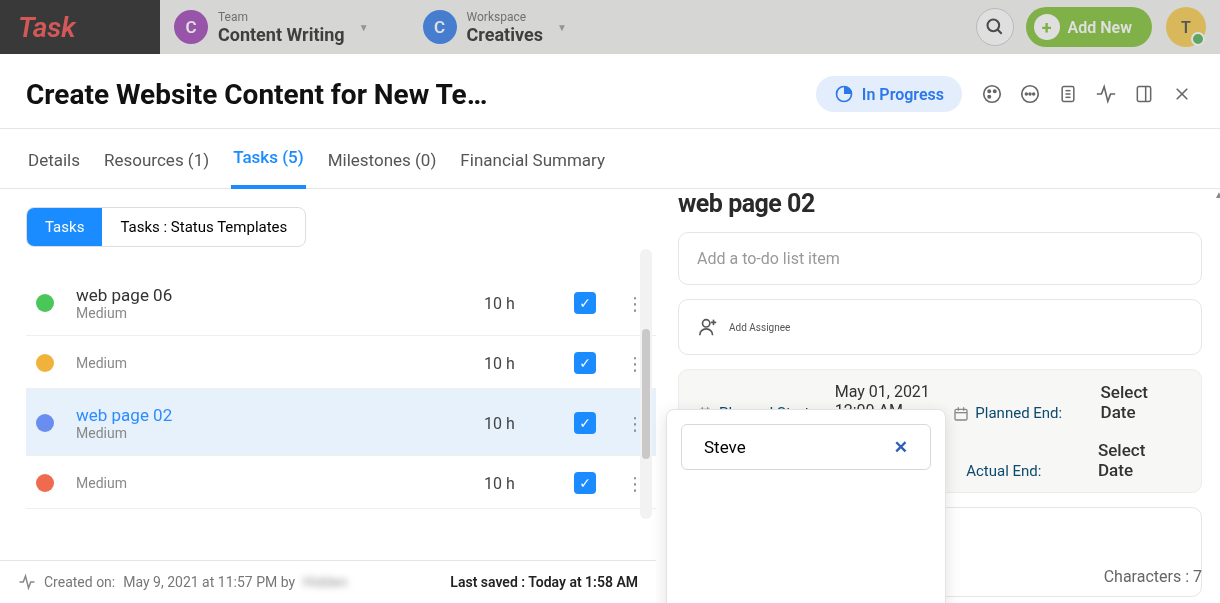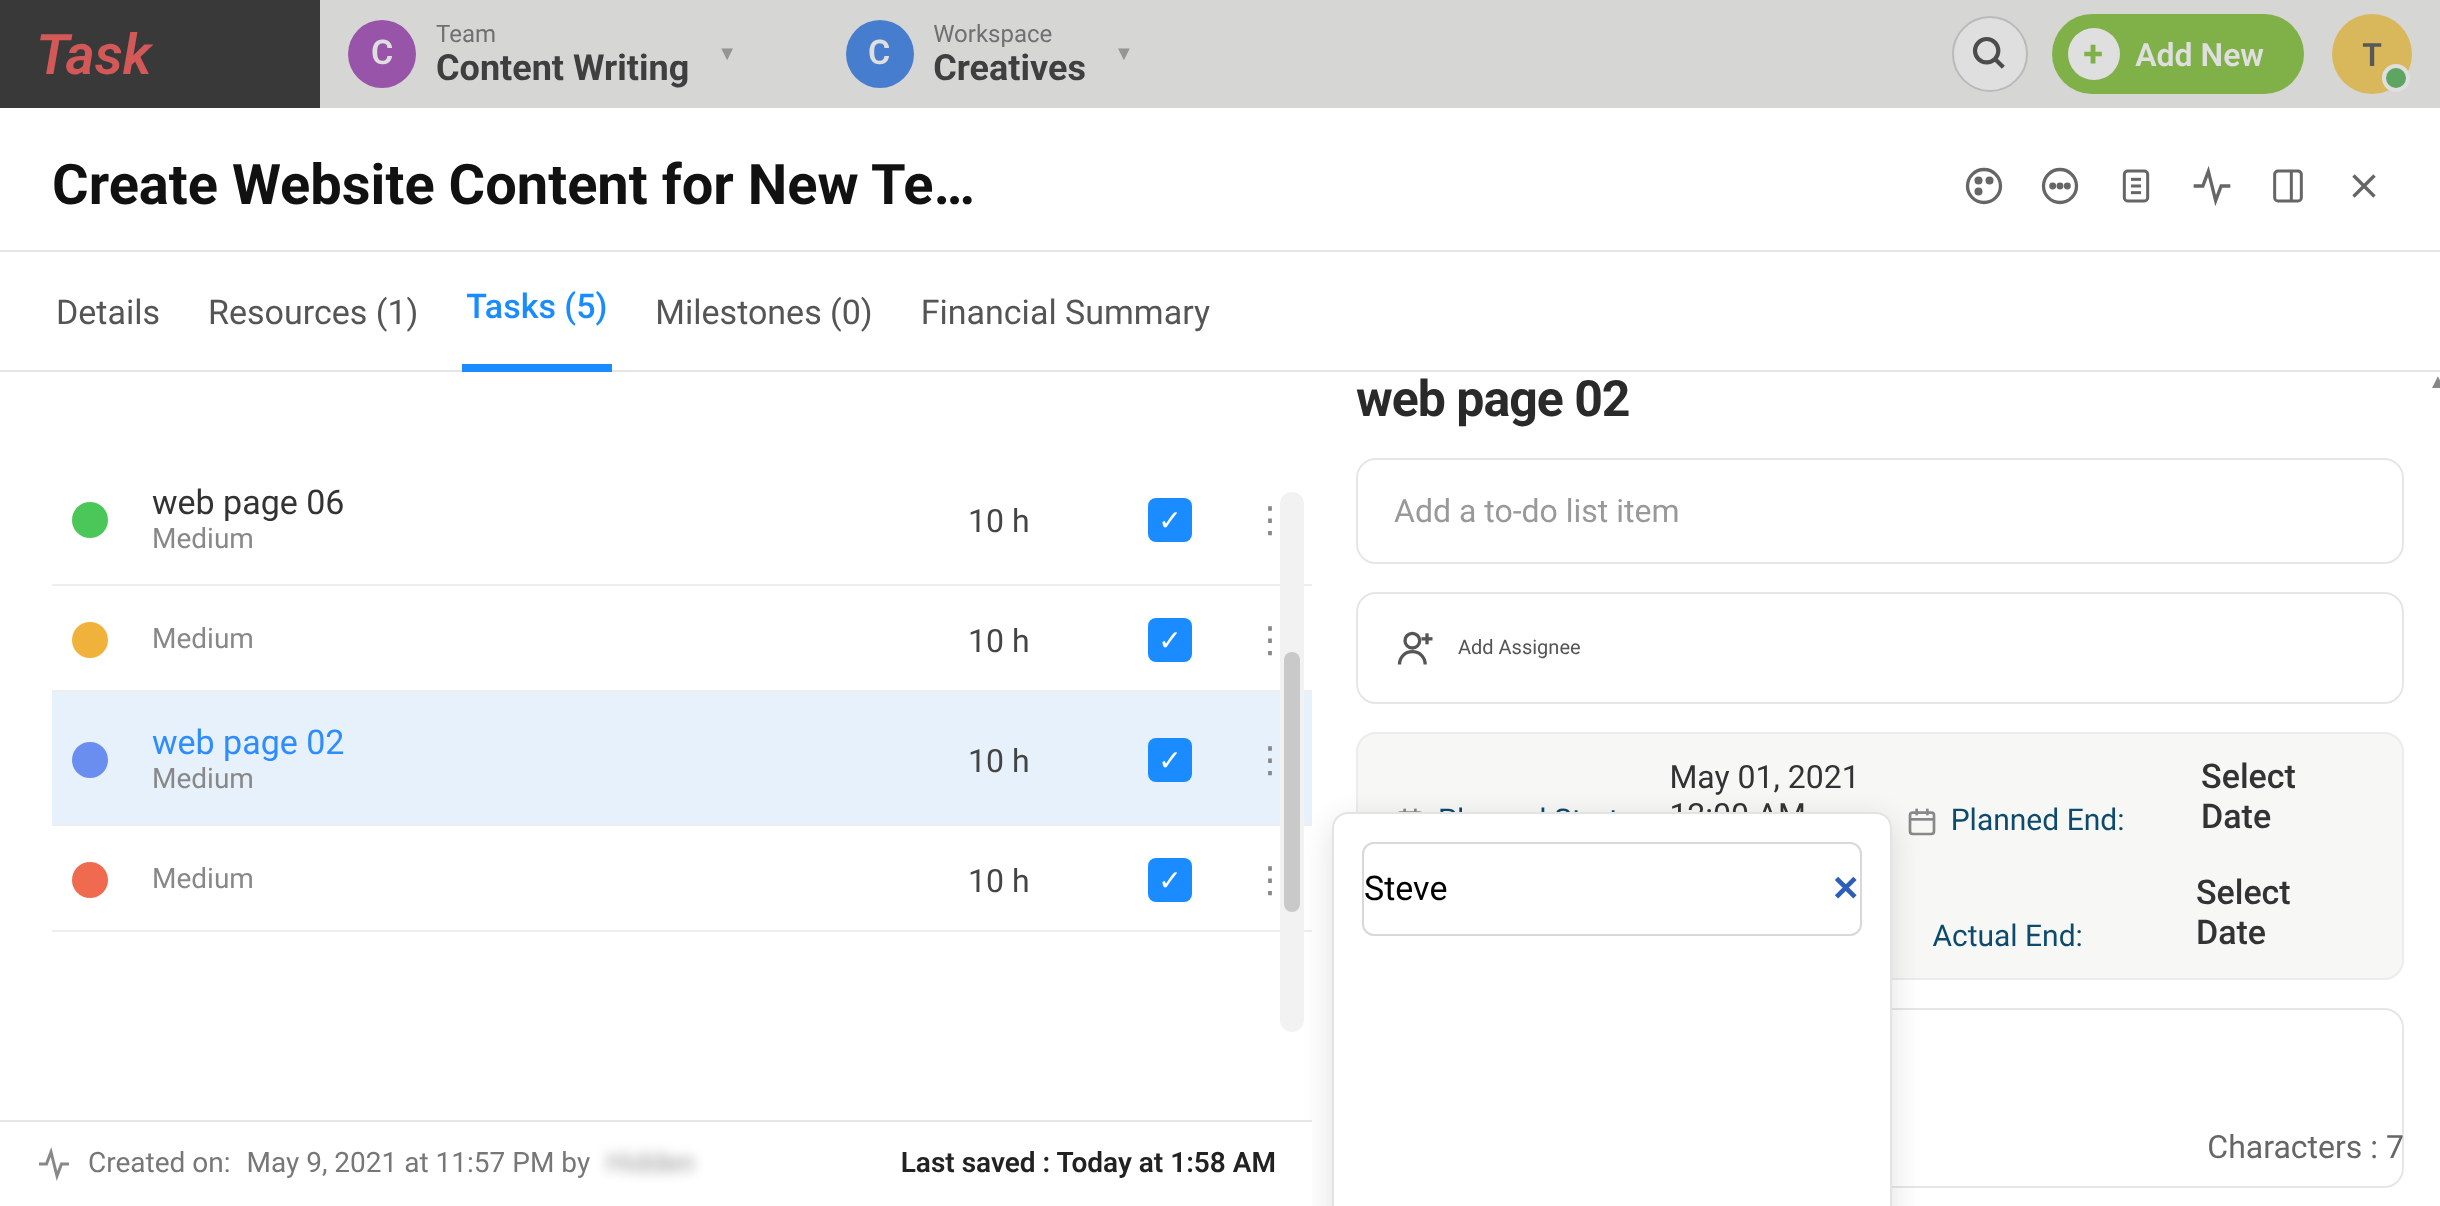--- a/index.html
+++ b/index.html
@@ -60,21 +60,21 @@
   .card{ background:#fff;border:1px solid #e6e6e6;border-radius:10px; padding:16px 18px; margin-top:14px;}
   .todo-in{ color:#999; font-size:16px;}
   .assignee{ display:flex; align-items:center; gap:10px; color:#555; font-size:10px;}
   .dates{ background:#f7f7f6;border:1px solid #ececec; border-radius:10px; margin-top:14px; padding:12px 18px;}
   .drow{ display:flex; gap:14px;}
   .dlbl{ display:flex; align-items:flex-end; gap:6px; color:#0c4a6e; font-size:15px; width:130px;}
   .dval{ font-size:16px; color:#333; width:110px;}
   .seldate{ font-size:17px; color:#333; font-weight:500;}
   .dates .drow + .drow{ margin-top:18px;}
   .popover{ position:absolute; left:10px; top:220px; width:280px; background:#fff; border:1px solid #e3e3e3; border-radius:8px; box-shadow:0 4px 16px rgba(0,0,0,0.12); height:300px;}
-  .pop-in{ display:flex; align-items:center; justify-content:space-between; padding:12px 0; border:1px solid #d8d8d8; border-radius:6px; margin:14px;}
+  .pop-in{ display:flex; align-items:center; justify-content:space-between; padding:12px 22px; border:1px solid #d8d8d8; border-radius:6px; margin:14px;}
   .pop-in span{ font-size:17px;}
   .pop-x{ color:#2d5eb8; font-weight:700;}
   .charcount{ position:absolute; right:18px; top:378px; color:#666; font-size:16px;}
   .right-scroll{ position:absolute; right:-4px; top:0; width:10px; height:100%;}
   .right-scroll i{ display:block;width:10px;height:10px;color:#888; text-align:center; font-size:10px;}
 
   
   .footer{ position:absolute; left:0; bottom:0; width:656px; border-top:1px solid #e5e5e5; padding:12px 18px; display:flex; align-items:center; gap:8px; font-size:14px;color:#777; background:#fff;}
   .footer .blur{ filter:blur(3px); color:#999;}
   .footer .saved{ margin-left:auto; color:#222; font-weight:600;}
@@ -112,20 +112,27 @@
   <div class="addnew">
     <span class="plus">+</span>
     <span>Add New</span>
   </div>
   <div class="user-av">T</div>
   <div class="shade"></div>
 </div>
 
 <div class="page-header">
   <div class="page-title">Create Website Content for New Te…</div>
+  <div class="status-pill">
+    <svg width="20" height="20" viewBox="0 0 24 24">
+        <circle cx="12" cy="12" r="9" fill="none" stroke="#2d78e8" stroke-width="2"></circle>
+        <path d="M12 3 A9 9 0 0 1 21 12 L12 12 Z" fill="#2d78e8"></path>
+      </svg>
+    <span>In Progress</span>
+  </div>
   <div class="hdr-icons">
     <span>
         <svg width="22" height="22" viewBox="0 0 24 24" fill="none" stroke="#666" stroke-width="1.8">
           <circle cx="12" cy="12" r="9"></circle>
           <circle cx="9" cy="9" r="1.3" fill="#666"></circle>
           <circle cx="15" cy="9" r="1.3" fill="#666"></circle>
           <circle cx="9" cy="15" r="1.3" fill="#666"></circle>
         </svg>
       </span>
     <span>
@@ -168,20 +175,24 @@
   <div class="tab">Details</div>
   <div class="tab">Resources (1)</div>
   <div class="tab active">Tasks (5)</div>
   <div class="tab">Milestones (0)</div>
   <div class="tab">Financial Summary</div>
 </div>
 
 <div class="content">
 
   <div class="left">
+    <div class="subtoggle">
+      <div class="on">Tasks</div>
+      <div>Tasks : Status Templates</div>
+    </div>
     <div class="tasklist" id="tasklist">
         <div class="trow">
           <div class="tdot" style="background:#4bc659"></div>
           <div class="tinfo">
             <div class="tname">web page 06</div>
             <div class="tprio">Medium</div>
           </div>
           <div class="thrs">10 h</div>
           <div class="tchk">✓</div>
           <div class="tmenu">⋮</div>

